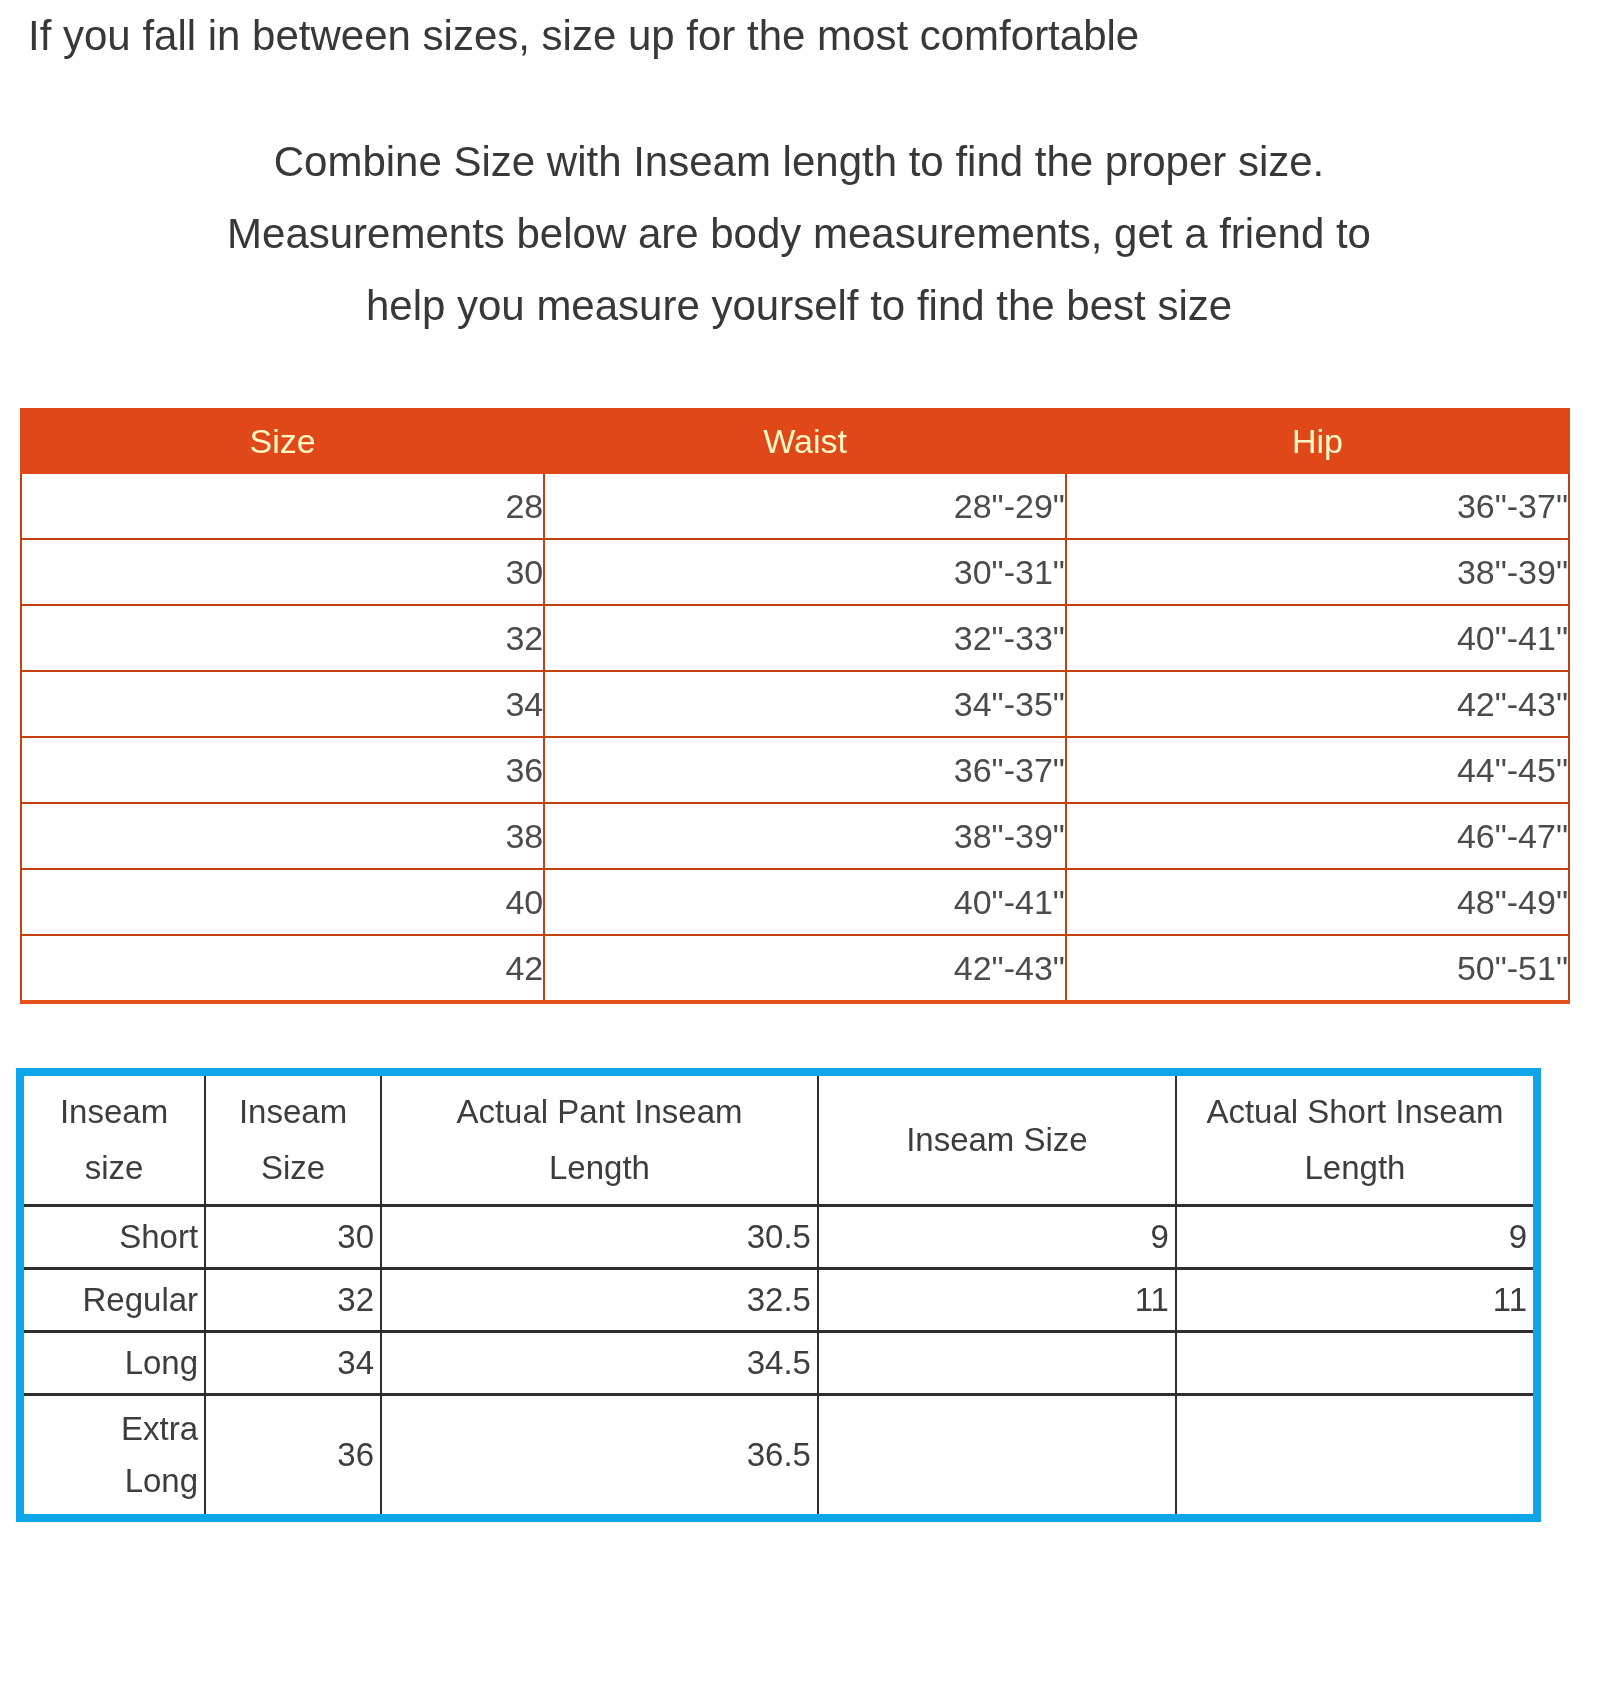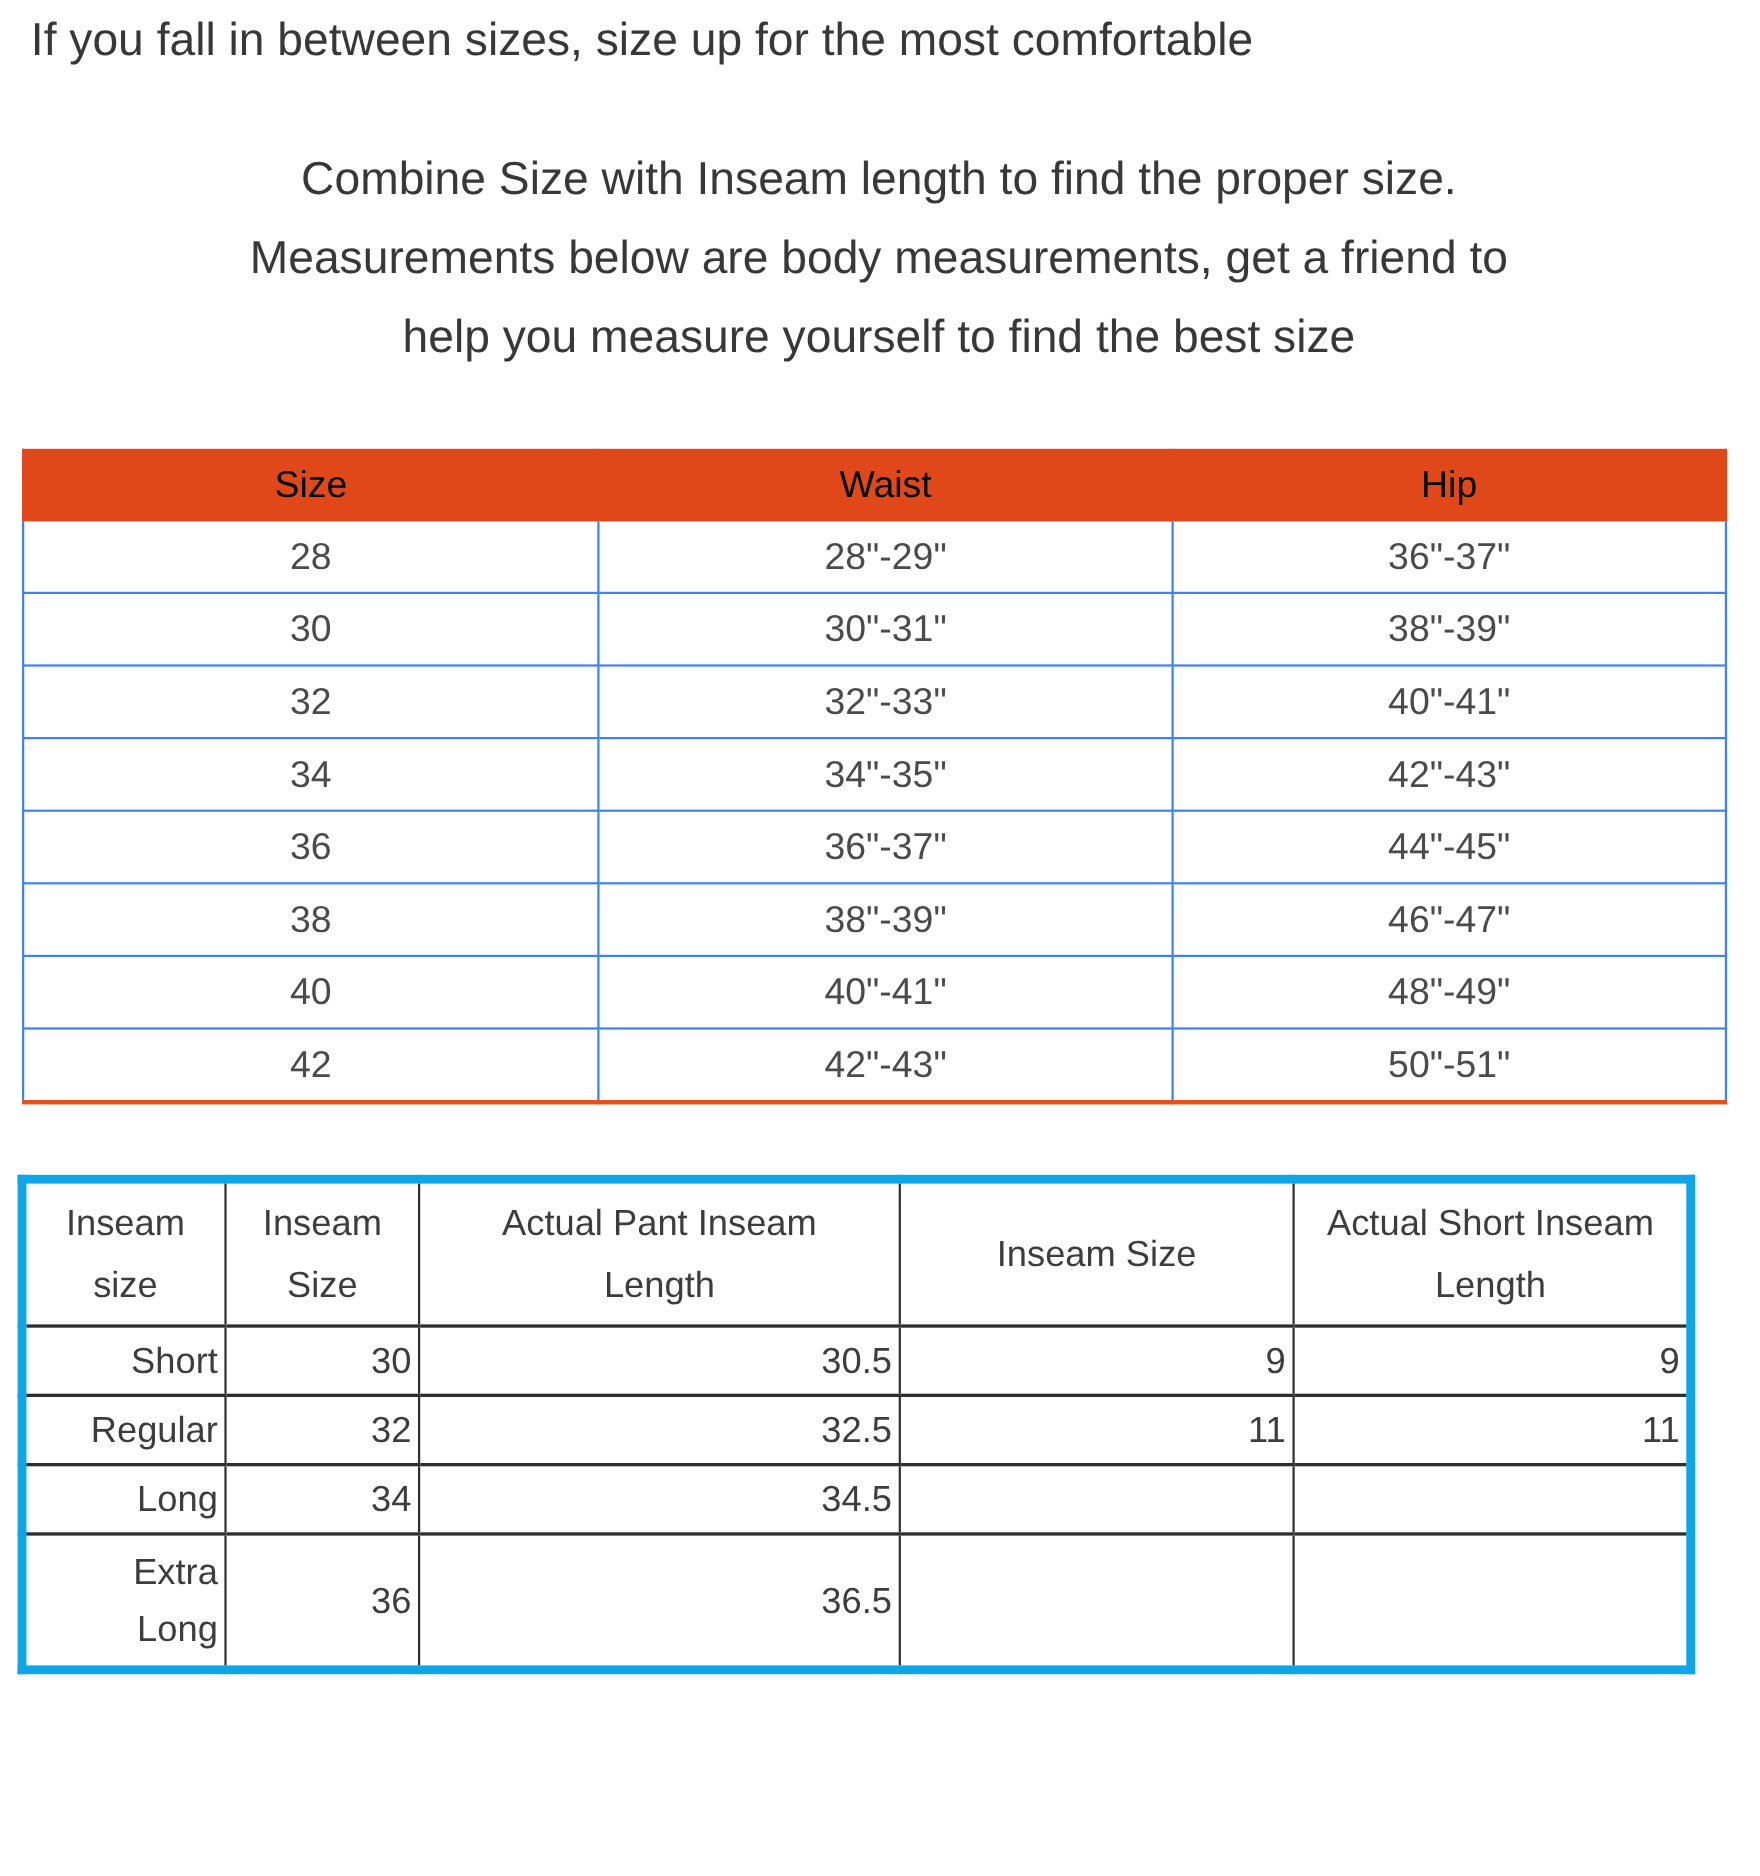--- a/index.html
+++ b/index.html
@@ -32,33 +32,33 @@
     table-layout: fixed;
     width: 1550px;
     margin: 66px 0 0 20px;
     font-size: 34px;
     color: #4b4b4b;
     border: 2px solid #e4511c;
     border-bottom-width: 4px;
   }
   table.size-table th {
     background: #e0481a;
-    color: #000000;
+    color: #fef9c3;
     font-weight: 500;
     font-size: 34px;
     height: 62px;
     text-align: center;
     border: 2px solid #e0481a;
     padding: 0;
   }
   table.size-table td {
     height: 64px;
-    text-align: center;
+    text-align: right;
     vertical-align: middle;
-    border: 2px solid #3b82f6;
+    border: 2px solid #c2410c;
     padding: 0;
     background: #ffffff;
   }
 
   
   table.inseam-table {
     border-collapse: collapse;
     table-layout: fixed;
     width: 1525px;
     margin: 64px 4px 0 16px;

